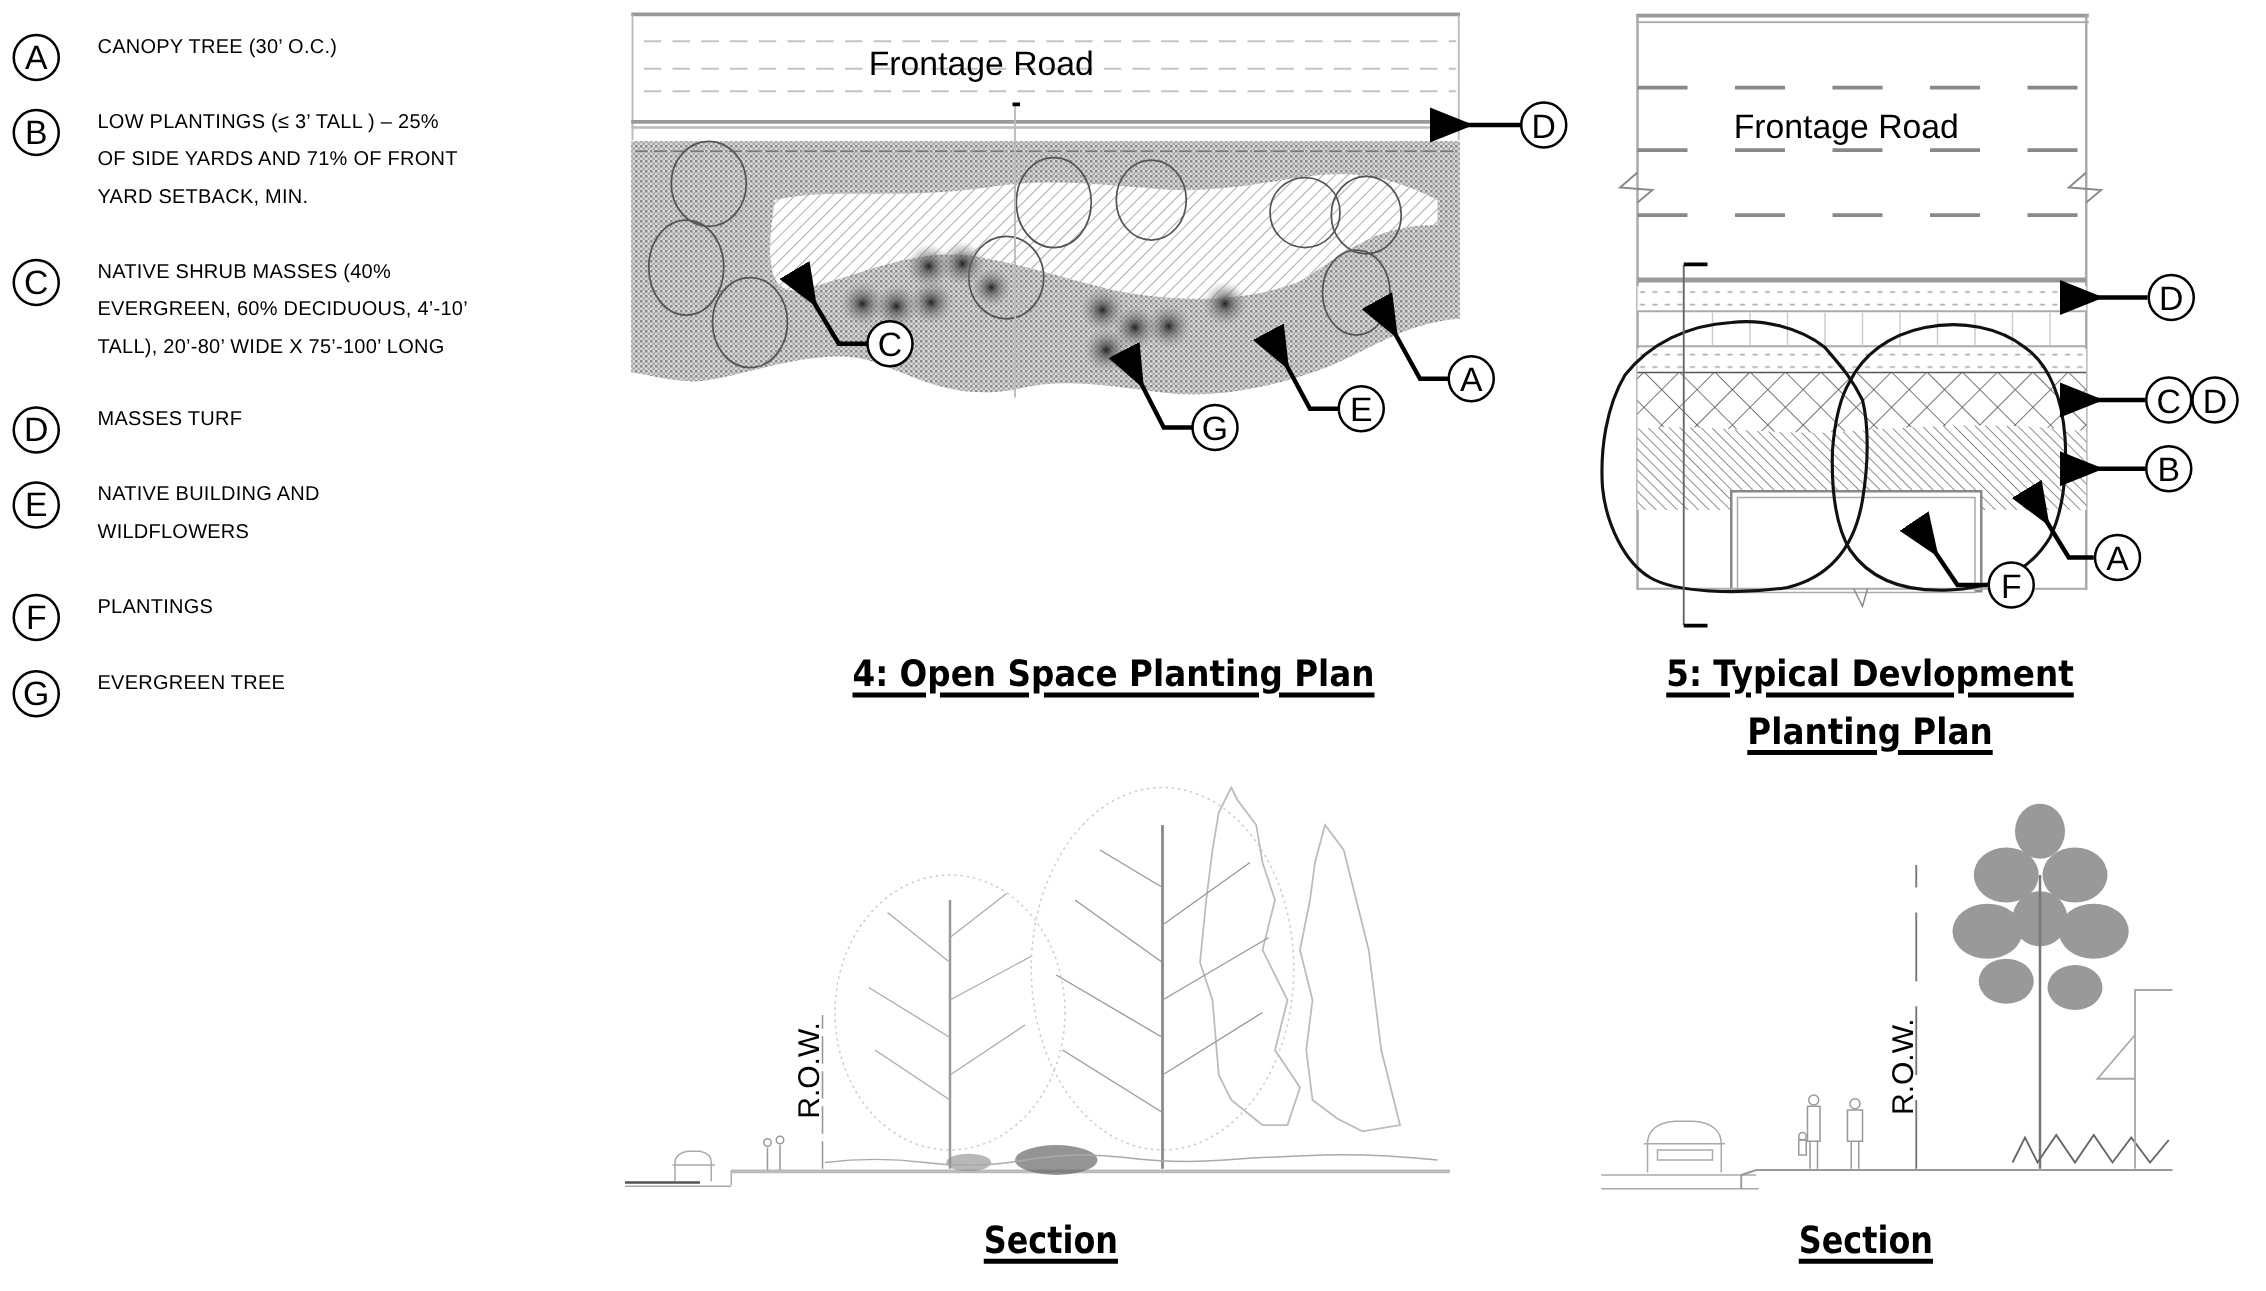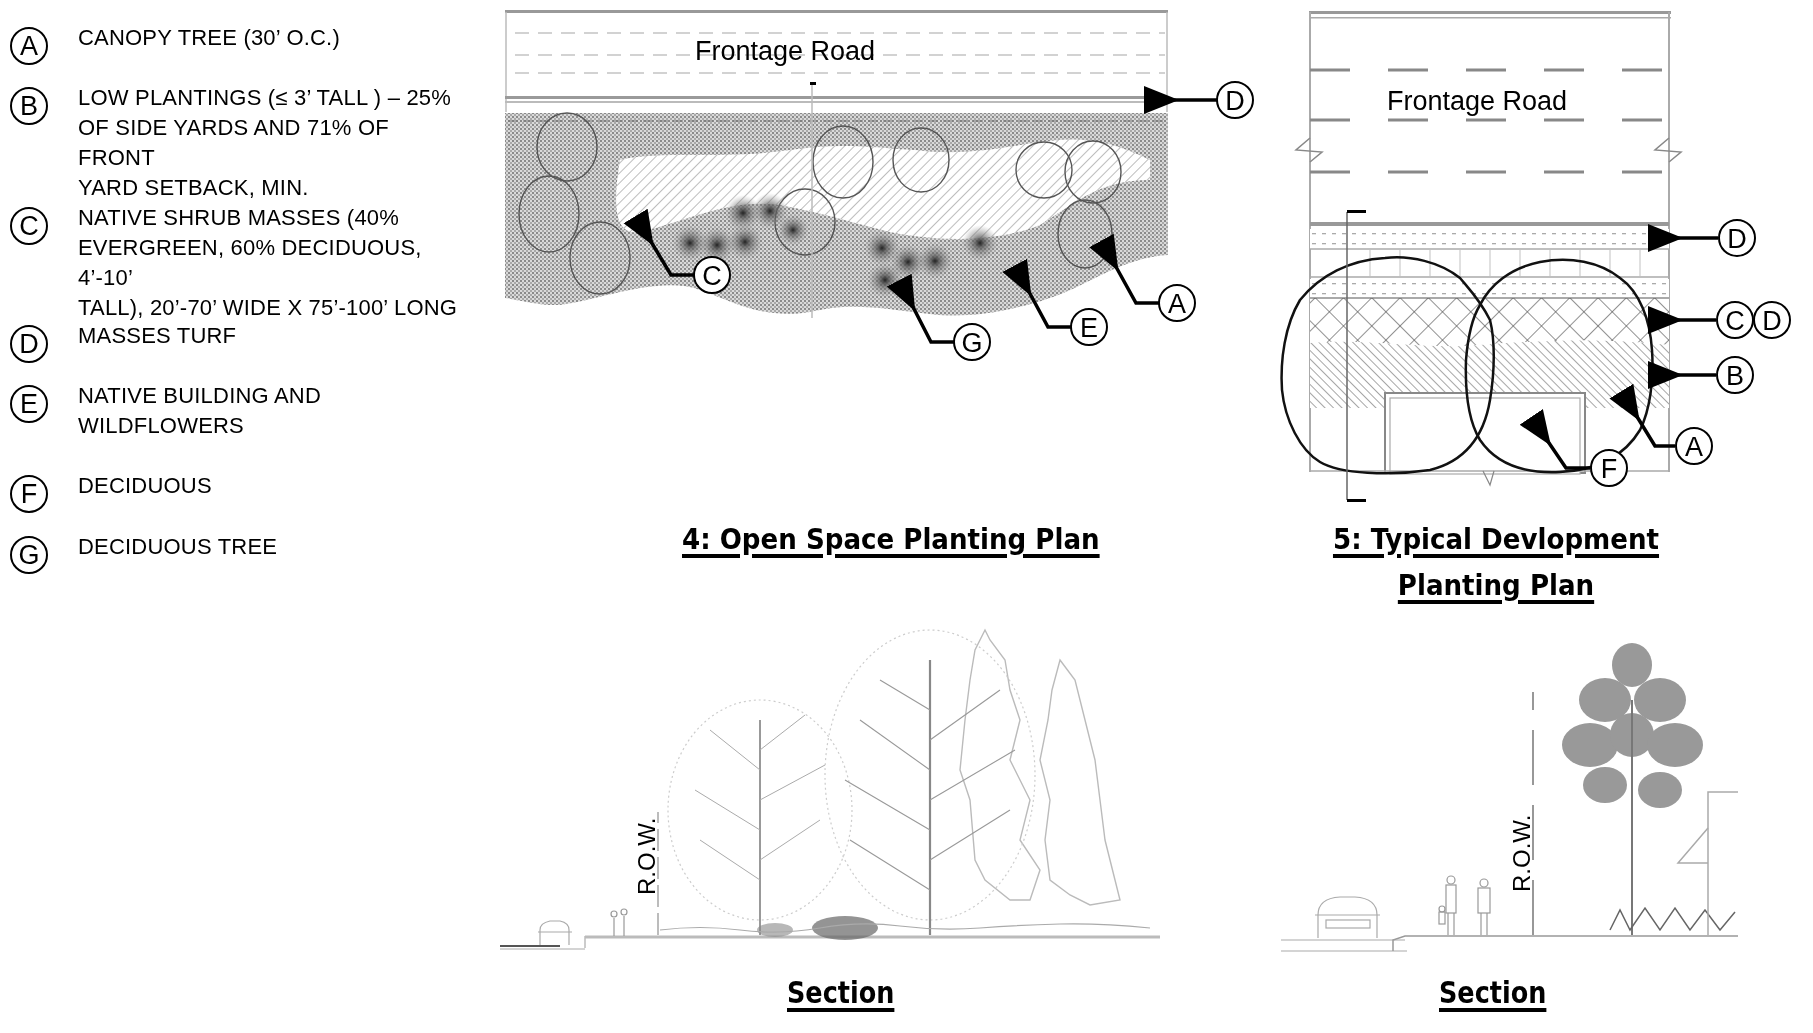--- a/index.html
+++ b/index.html
@@ -1,19 +1,19 @@
 <!DOCTYPE html>
 <html><head>
 <meta charset="utf-8">
 <style>
   html,body{margin:0;padding:0;background:#fff;}
   body{width:1813px;height:1033px;position:relative;overflow:hidden;font-family:"Liberation Sans","DejaVu Sans",sans-serif;color:#000;}
   .legend-item{position:absolute;left:10px;display:flex;align-items:flex-start;}
   .legend-badge{width:38px;height:38px;border:2px solid #000;border-radius:50%;box-sizing:border-box;display:flex;align-items:center;justify-content:center;font-size:27px;line-height:1;font-family:"Liberation Sans",sans-serif;margin-top:-9px;}
-  .legend-text{position:absolute;left:68px;top:0;width:380px;font-size:22px;line-height:30px;letter-spacing:0.2px;white-space:pre-line;}
+  .legend-text{position:absolute;left:68px;top:0;width:380px;font-size:16px;line-height:30px;letter-spacing:0.2px;white-space:pre-line;}
   .title{position:absolute;font-family:"DejaVu Sans",sans-serif;font-weight:bold;font-size:29px;text-decoration:underline;text-decoration-thickness:4px;text-underline-offset:5px;text-align:center;white-space:nowrap;transform:scaleX(0.9);}
   .section-title{position:absolute;font-family:"DejaVu Sans",sans-serif;font-weight:bold;font-size:30px;text-decoration:underline;text-decoration-thickness:4px;text-underline-offset:5px;white-space:nowrap;transform:scaleX(0.85);transform-origin:left top;}
   svg{position:absolute;left:0;top:0;}
   .road-label{font-family:"Liberation Sans",sans-serif;font-size:27px;}
   .callout-letter{font-family:"Liberation Sans",sans-serif;font-size:27px;}
   .row-label{font-family:"Liberation Sans",sans-serif;font-size:24px;}
 </style>
 </head>
 <body>
 
@@ -25,38 +25,38 @@
   <div class="legend-item" style="top:96px">
     <div class="legend-badge">B</div>
     <div class="legend-text" style="top:-13px">LOW PLANTINGS (≤ 3’ TALL ) – 25%
 OF SIDE YARDS AND 71% OF FRONT
 YARD  SETBACK, MIN.</div>
   </div>
   <div class="legend-item" style="top:216px">
     <div class="legend-badge">C</div>
     <div class="legend-text" style="top:-13px">NATIVE SHRUB MASSES  (40%
 EVERGREEN, 60% DECIDUOUS, 4’-10’
-TALL), 20’-70’ WIDE X 75’-100’ LONG</div>
+TALL), 20’-80’ WIDE X 75’-100’ LONG</div>
   </div>
   <div class="legend-item" style="top:334px">
     <div class="legend-badge">D</div>
     <div class="legend-text" style="top:-13px">MASSES TURF</div>
   </div>
   <div class="legend-item" style="top:394px">
     <div class="legend-badge">E</div>
     <div class="legend-text" style="top:-13px">NATIVE BUILDING AND
 WILDFLOWERS</div>
   </div>
   <div class="legend-item" style="top:484px">
     <div class="legend-badge">F</div>
-    <div class="legend-text" style="top:-13px">DECIDUOUS</div>
+    <div class="legend-text" style="top:-13px">PLANTINGS</div>
   </div>
   <div class="legend-item" style="top:545px">
     <div class="legend-badge">G</div>
-    <div class="legend-text" style="top:-13px">DECIDUOUS TREE</div>
+    <div class="legend-text" style="top:-13px">EVERGREEN TREE</div>
   </div>
 </div>
 
 <svg width="1813" height="1033" viewBox="0 0 1813 1033">
   <defs>
     <pattern id="stipple" width="4" height="4" patternUnits="userSpaceOnUse">
       <rect width="4" height="4" fill="#d9d9d9"></rect>
       <rect x="0" y="0" width="2" height="2" fill="#8a8a8a"></rect>
       <rect x="2" y="2" width="2" height="2" fill="#a8a8a8"></rect>
     </pattern>

